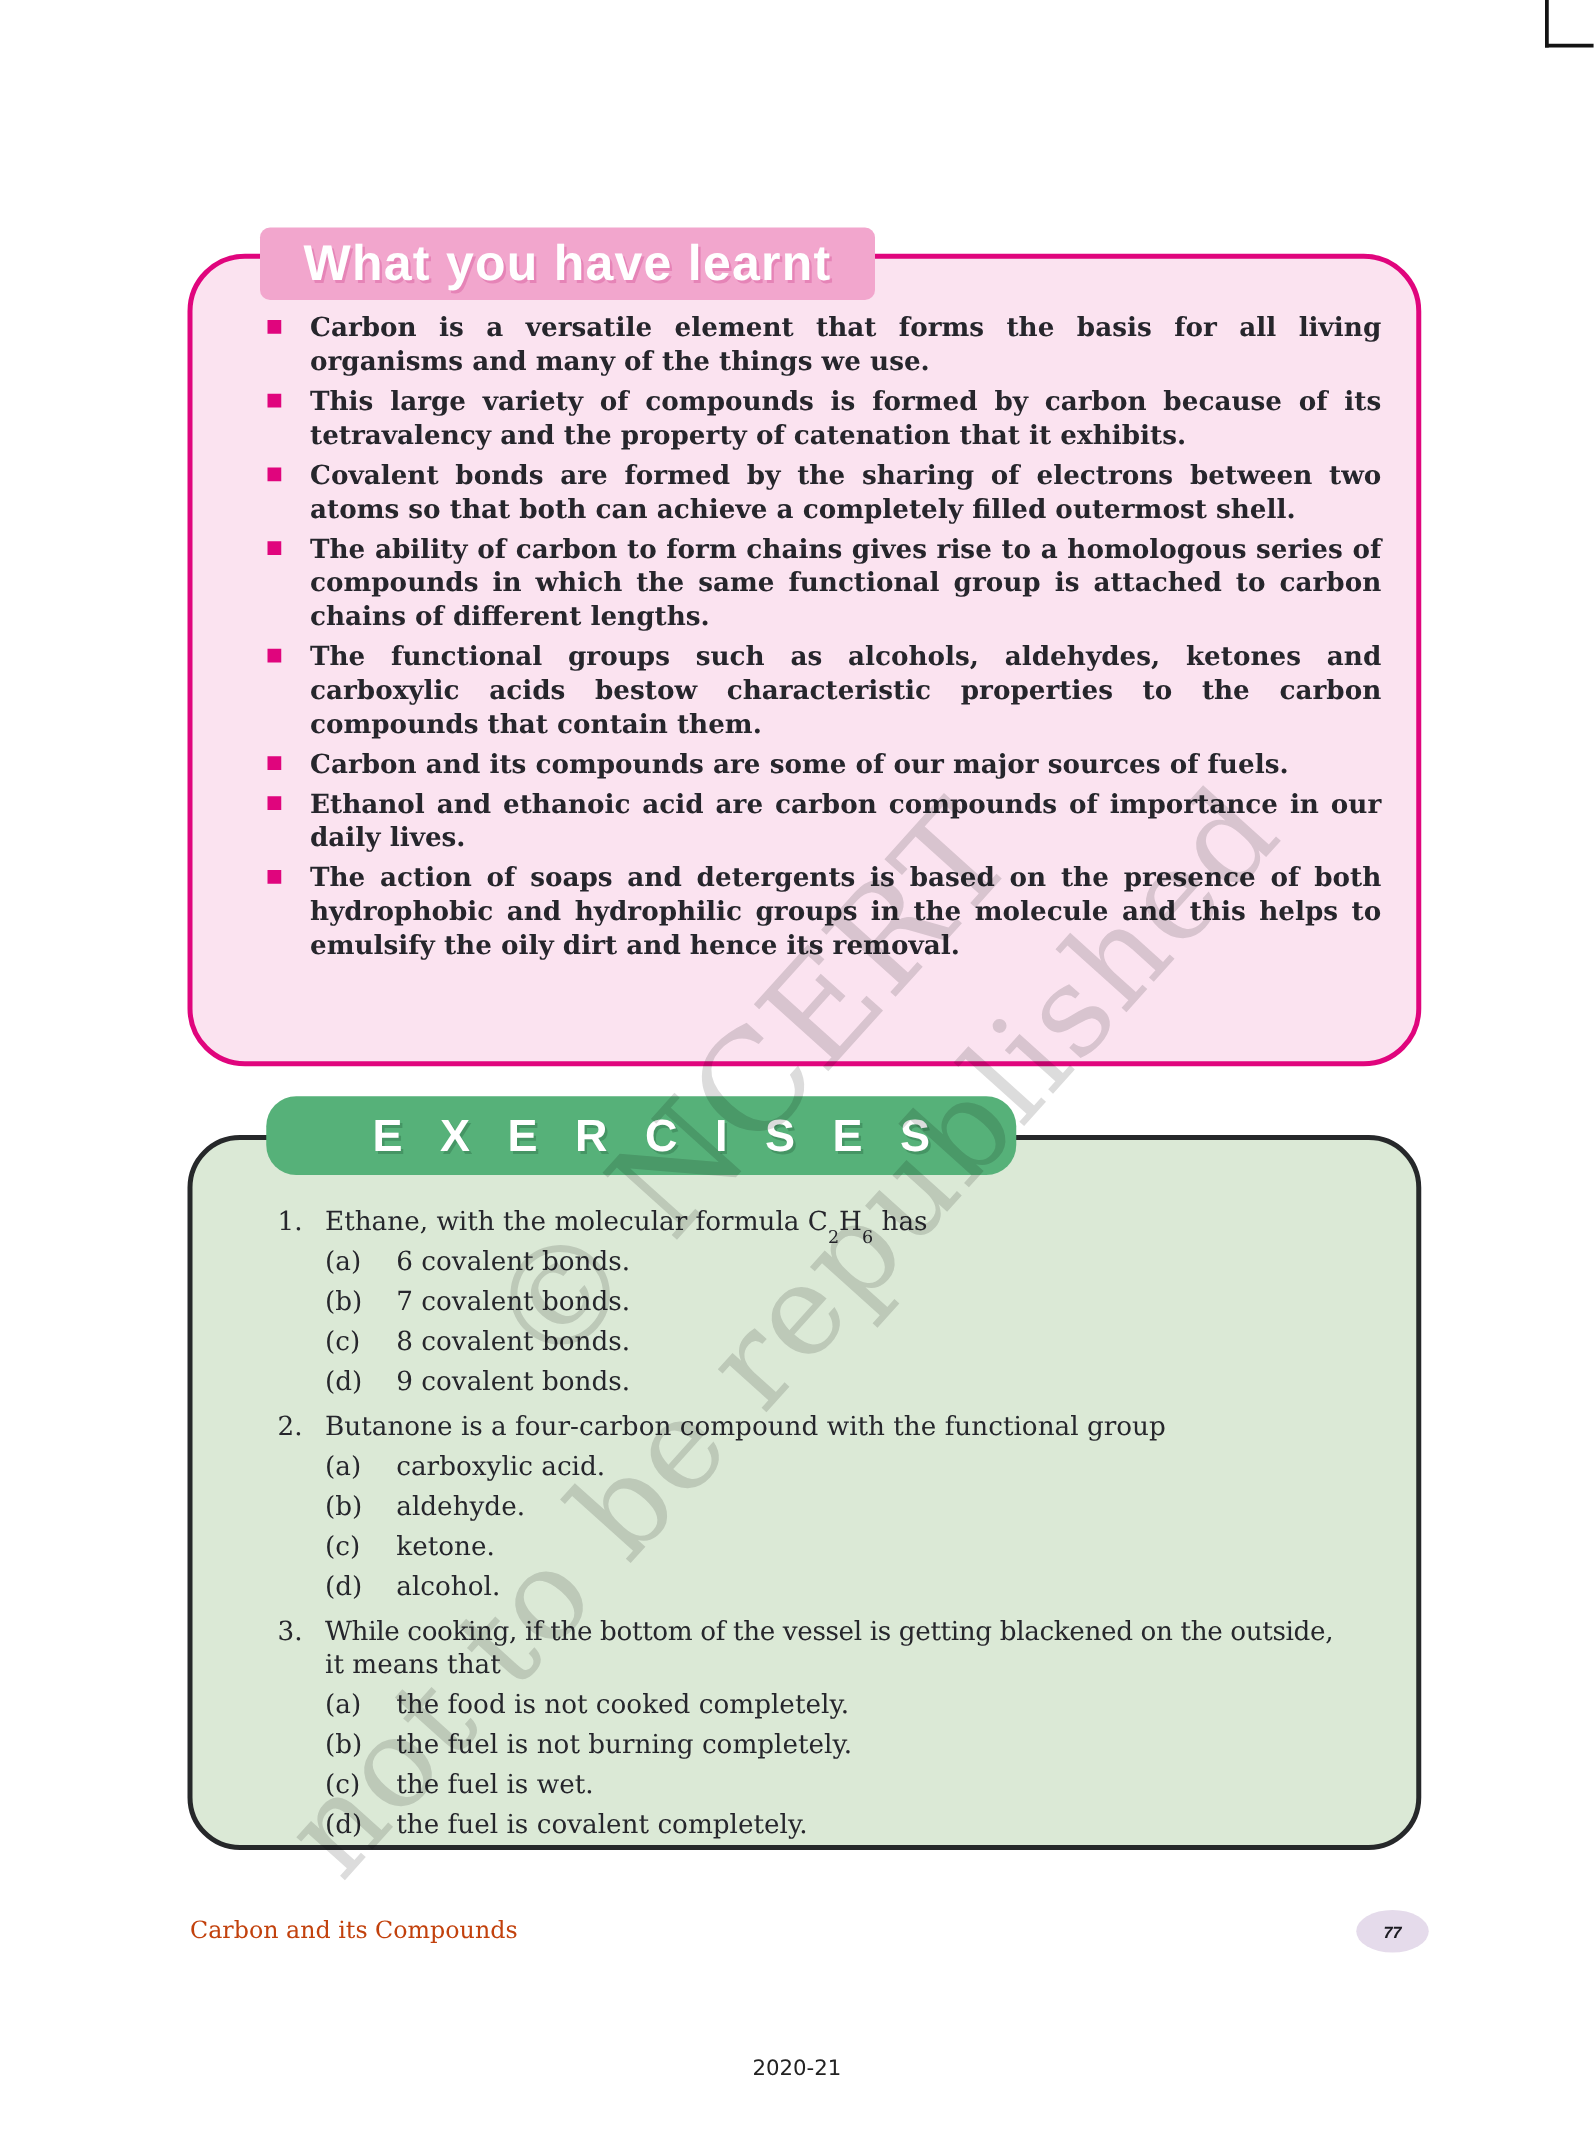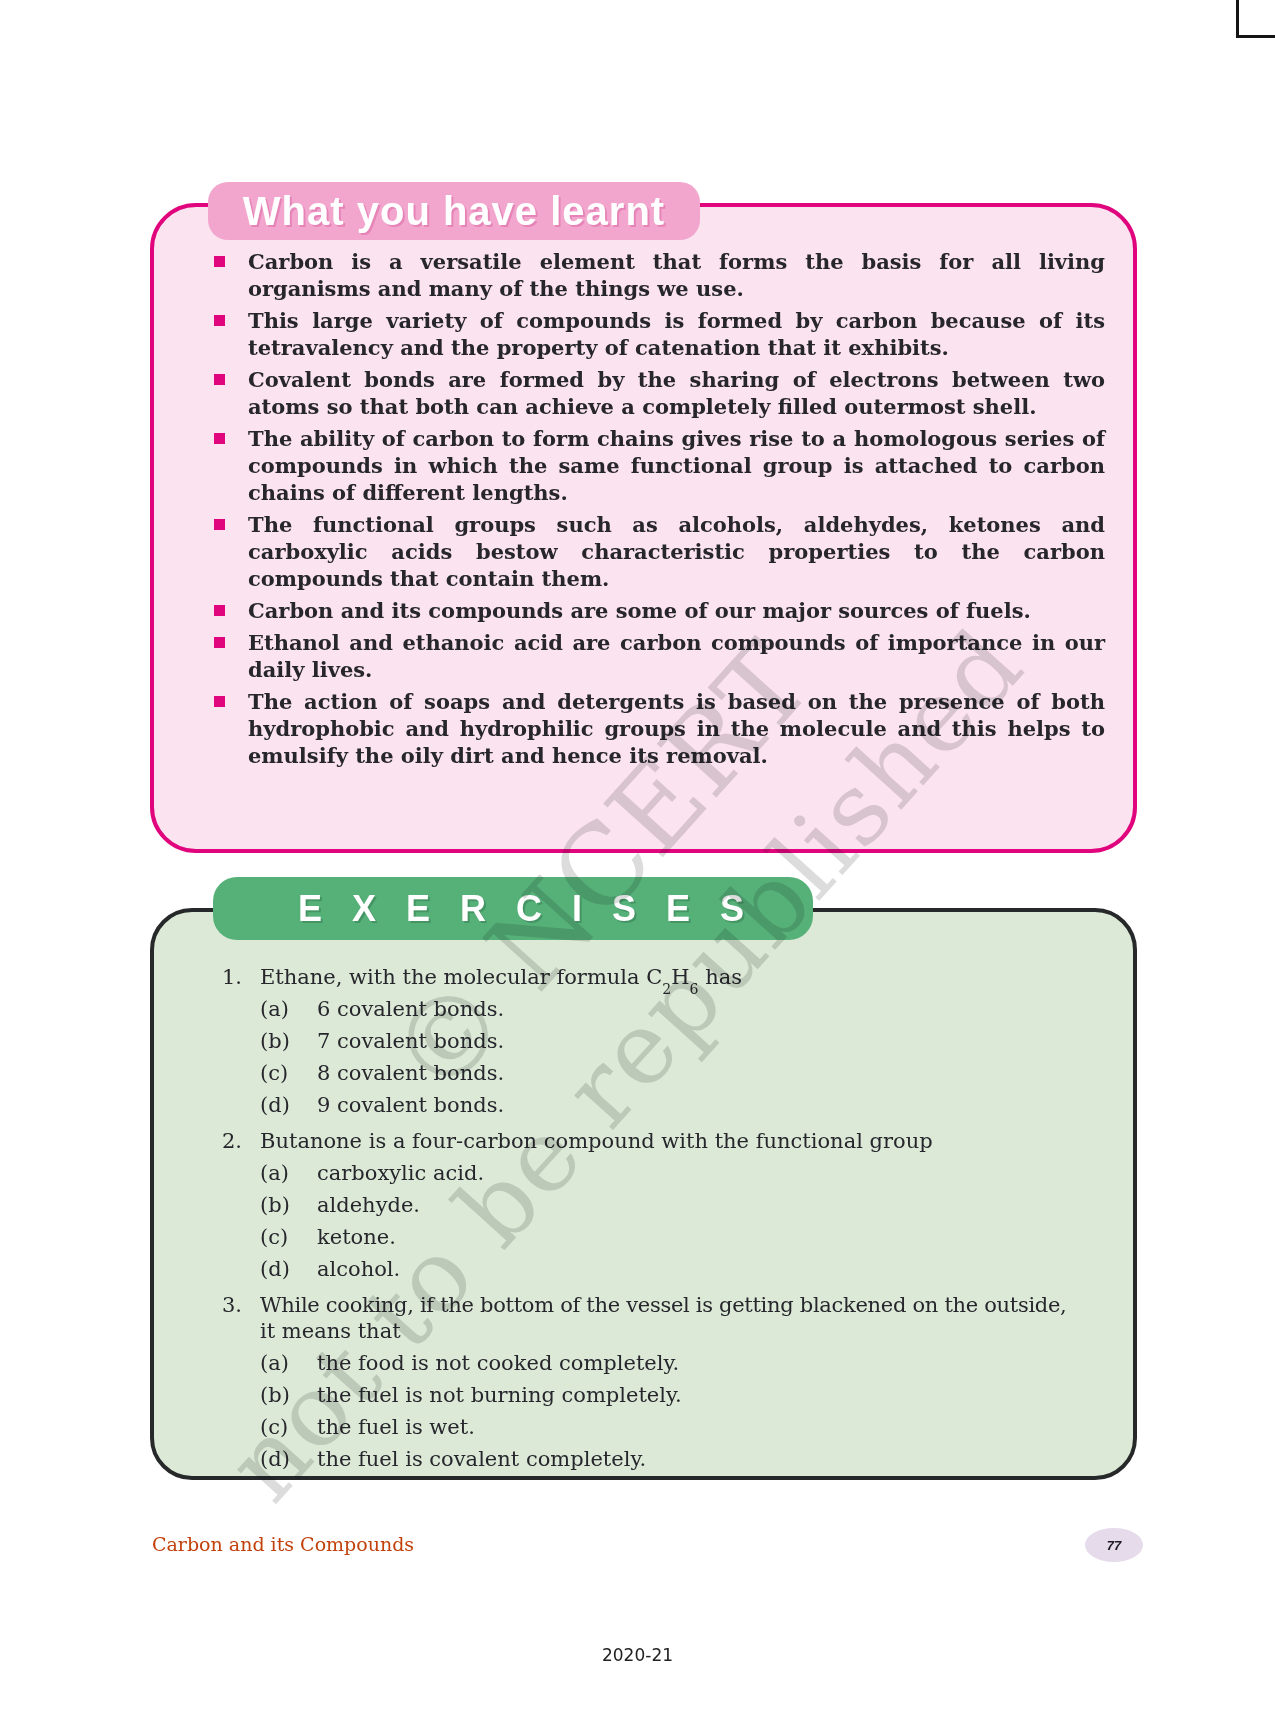--- a/index.html
+++ b/index.html
@@ -27,21 +27,21 @@
     box-sizing:border-box;
     background:#fbe3f0;
     border:4px solid #e0057d;
     border-radius:46px;
     z-index:1;
   }
   .learnt-badge {
     position:absolute; left:208px; top:182px;
     width:492px; height:58px;
     background:#f2a6cd;
-    border-radius:20px;
+    border-radius:8px;
     display:flex; align-items:center; justify-content:center;
     z-index:3;
   }
   .learnt-badge .badge-text {
     font-family:"Liberation Sans", sans-serif;
     font-weight:bold;
     font-size:40px;
     letter-spacing:1px;
     color:#ffffff;
     text-shadow:2px 2px 0 rgba(214,92,158,0.45);

